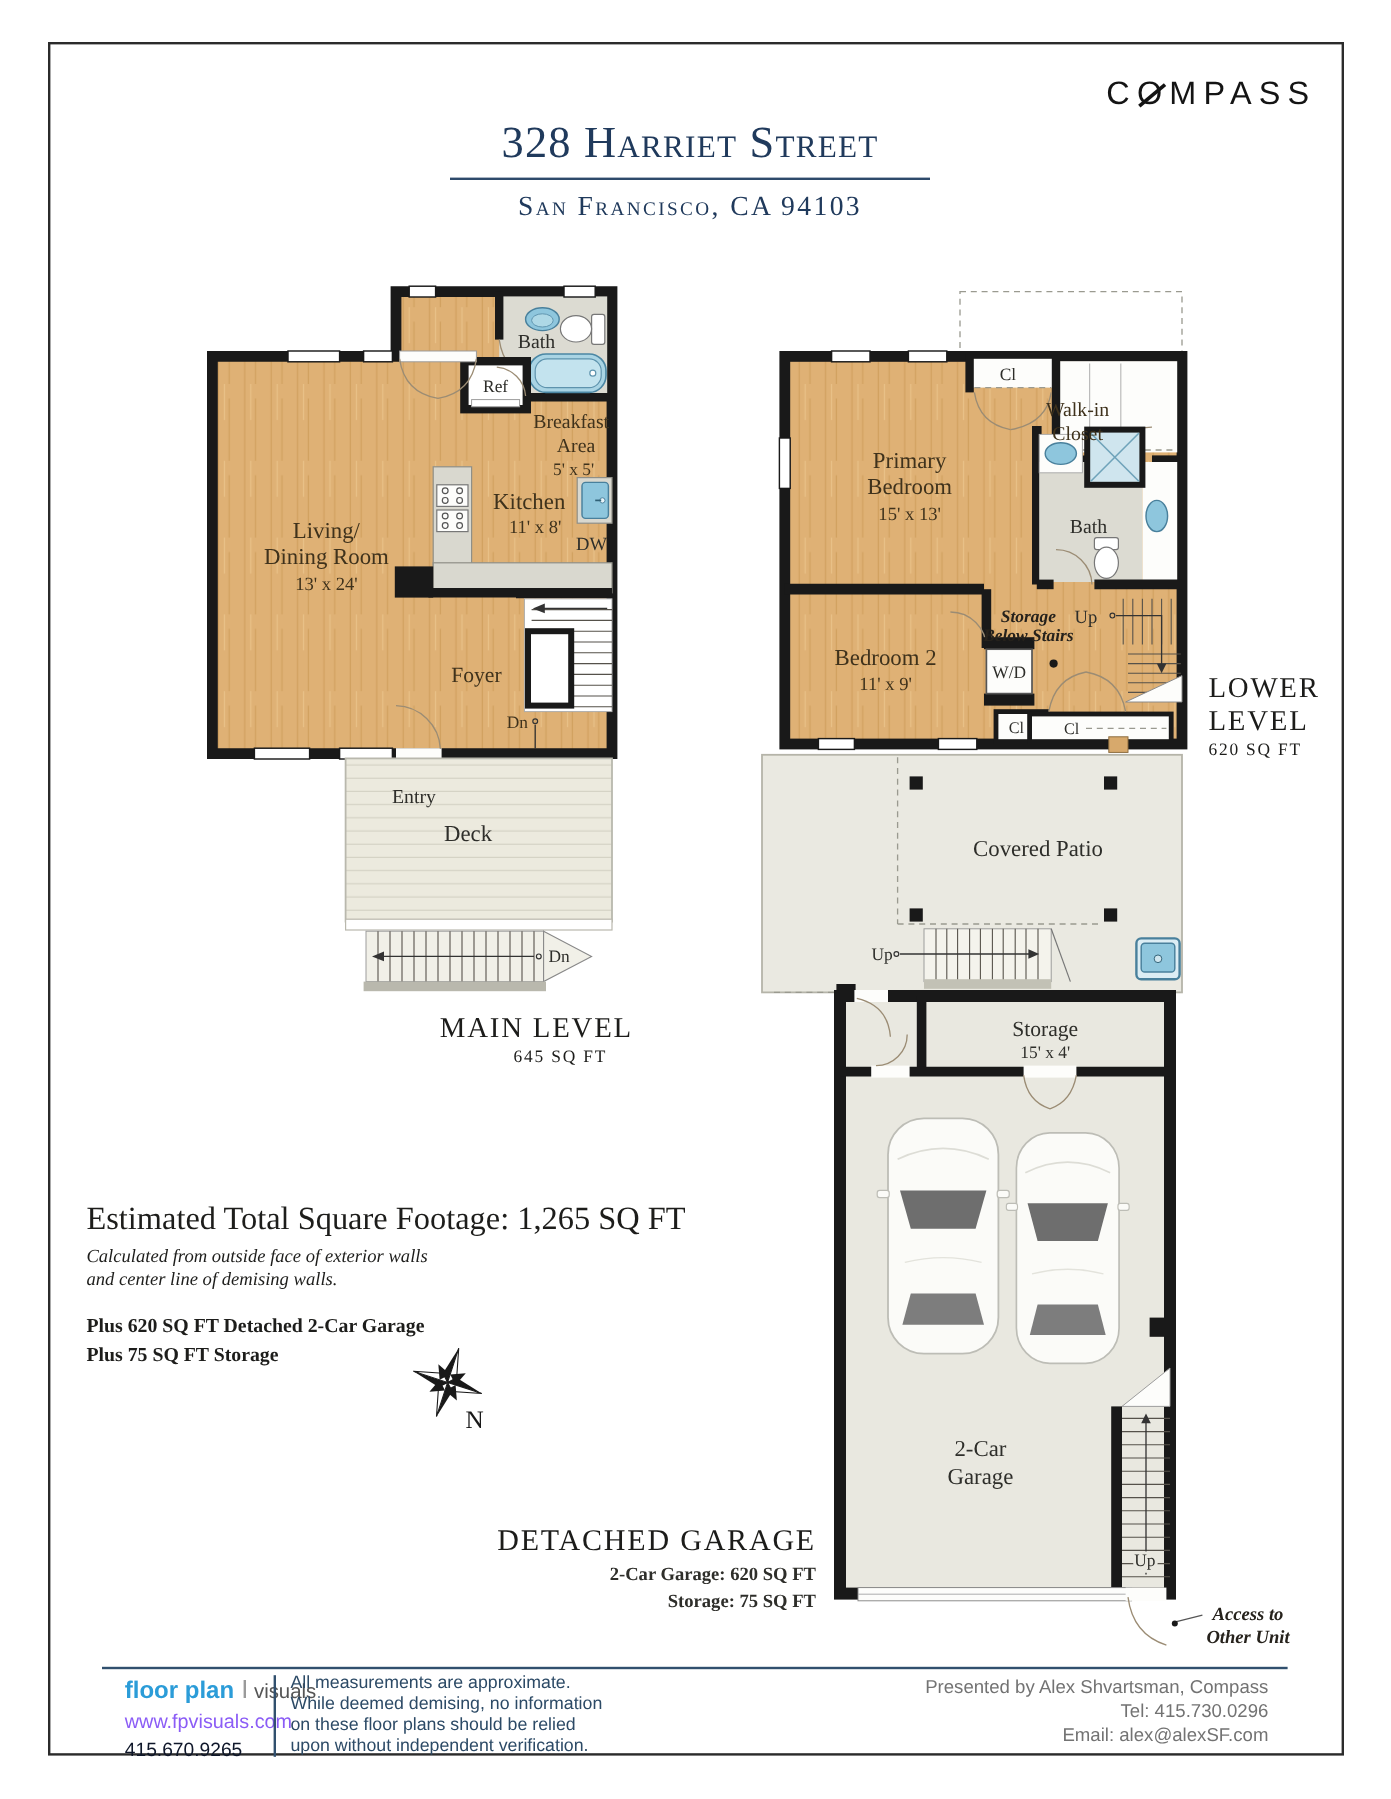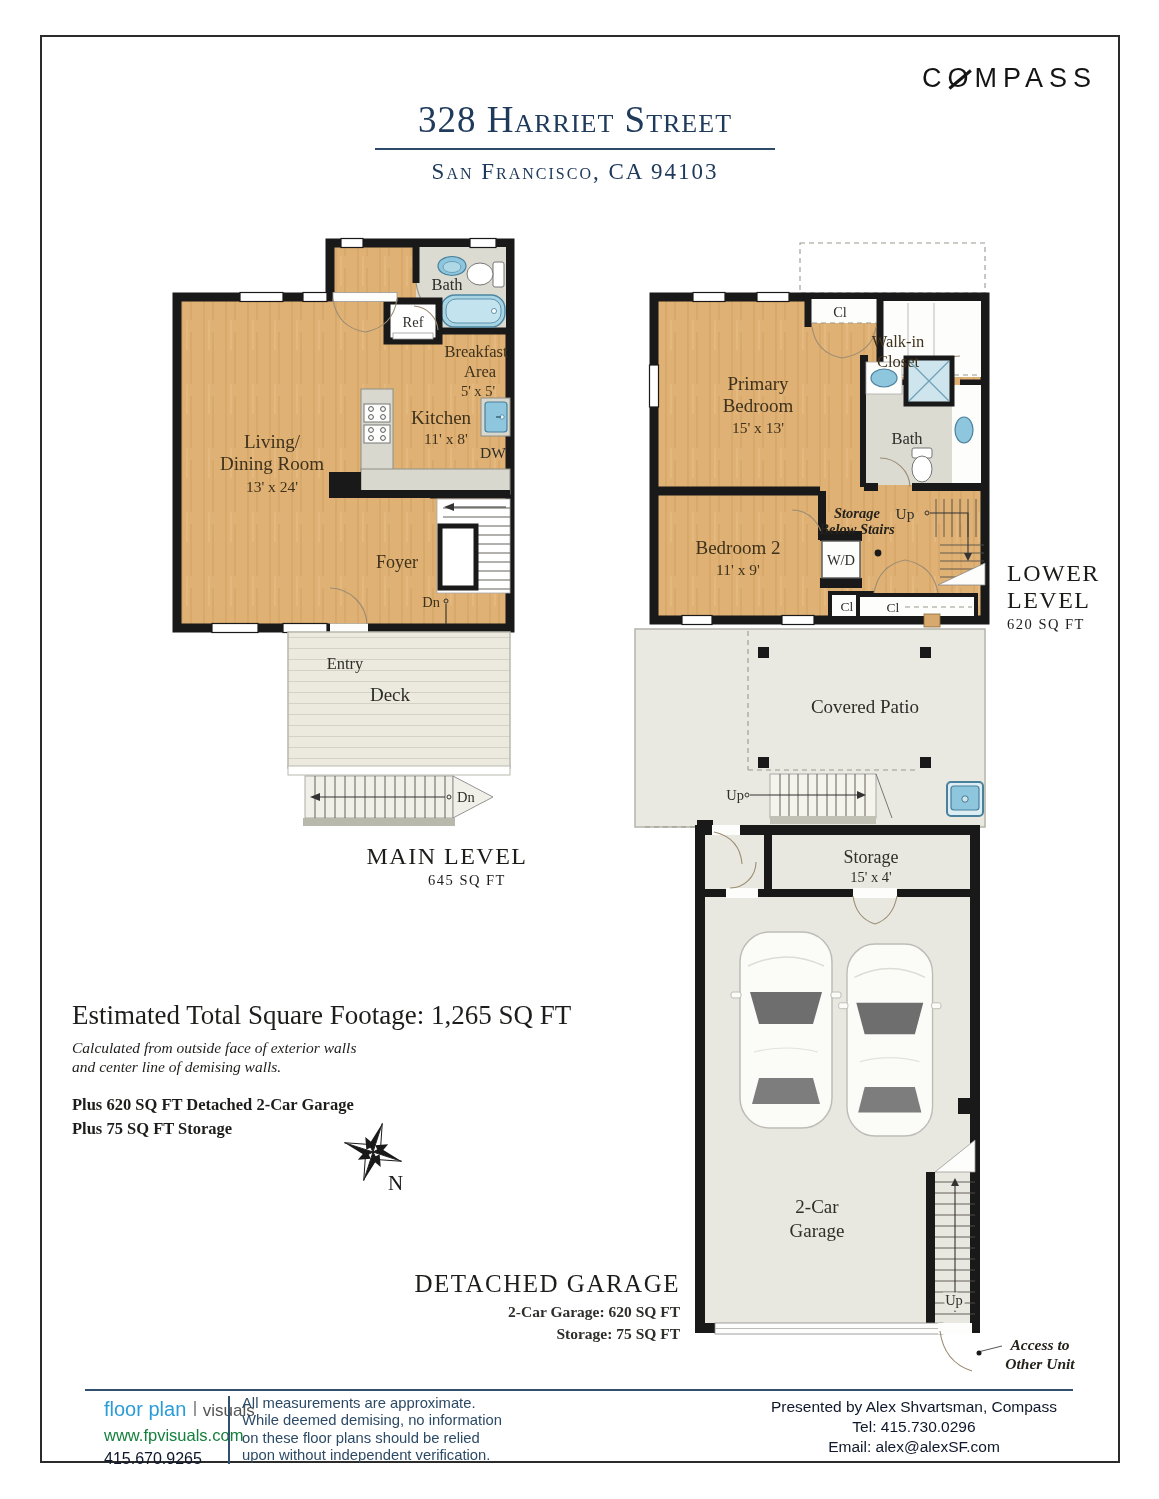--- a/index.html
+++ b/index.html
@@ -19,28 +19,28 @@
   #city{font-size:23px;font-variant:small-caps;letter-spacing:2px;}
   
   .ser{font-family:"Liberation Serif",serif;color:#1d1d1b;}
   #sum{left:72px;top:1000px;width:600px;text-align:left;}
   #sum-title{font-size:27px;}
   #sum-note{font-size:15.5px;font-style:italic;margin-top:7px;line-height:1.25;}
   #sum-plus{font-size:16.5px;font-weight:bold;margin-top:16px;line-height:1.45;}
   
   #foot-rule{left:85px;top:1389px;width:988px;height:2px;background:#31506e;}
   #fpv{left:104px;top:1398px;font-size:20px;}
-  .fp-bold{color:#2b9cd8;font-weight:normal;}
+  .fp-bold{color:#2b9cd8;font-weight:bold;}
   .fp-bar{display:inline-block;width:1.5px;height:15px;background:#9a9a9a;margin:0 7px 0 8px;}
   .fp-light{color:#555;font-size:17px;}
-  #fpv-web{left:104px;top:1426px;font-size:16.5px;color:#15803d;}
+  #fpv-web{left:104px;top:1426px;font-size:16.5px;color:#8b5cf6;}
   #fpv-tel{left:104px;top:1450px;font-size:16px;color:#0f172a;}
   #foot-div{left:228px;top:1396px;width:2px;height:68px;background:#31506e;}
   #disc{left:242px;top:1395px;font-size:14.8px;line-height:17.4px;color:#2c4a66;}
-  #agent{right:102px;top:1397px;text-align:center;font-size:15.5px;line-height:20px;color:#0f172a;}
+  #agent{right:102px;top:1397px;text-align:right;font-size:15.5px;line-height:20px;color:#737373;}
   
   svg text{font-family:"Liberation Serif",serif;}
   .rm{fill:#3f321c;}
   .gy{fill:#2e2e2a;}
   .lvl{fill:#1c1c1a;letter-spacing:1.5px;}
   .ital{font-style:italic;font-weight:bold;fill:#26221c;}
   .mid{text-anchor:middle;}
   .end{text-anchor:end;}
   .t13{font-size:13.5px}.t14{font-size:14.5px}.t15{font-size:15.5px}.t16{font-size:16.5px}
   .t18{font-size:18px}.t19{font-size:19px}.t24{font-size:24px}.t25{font-size:25px}

